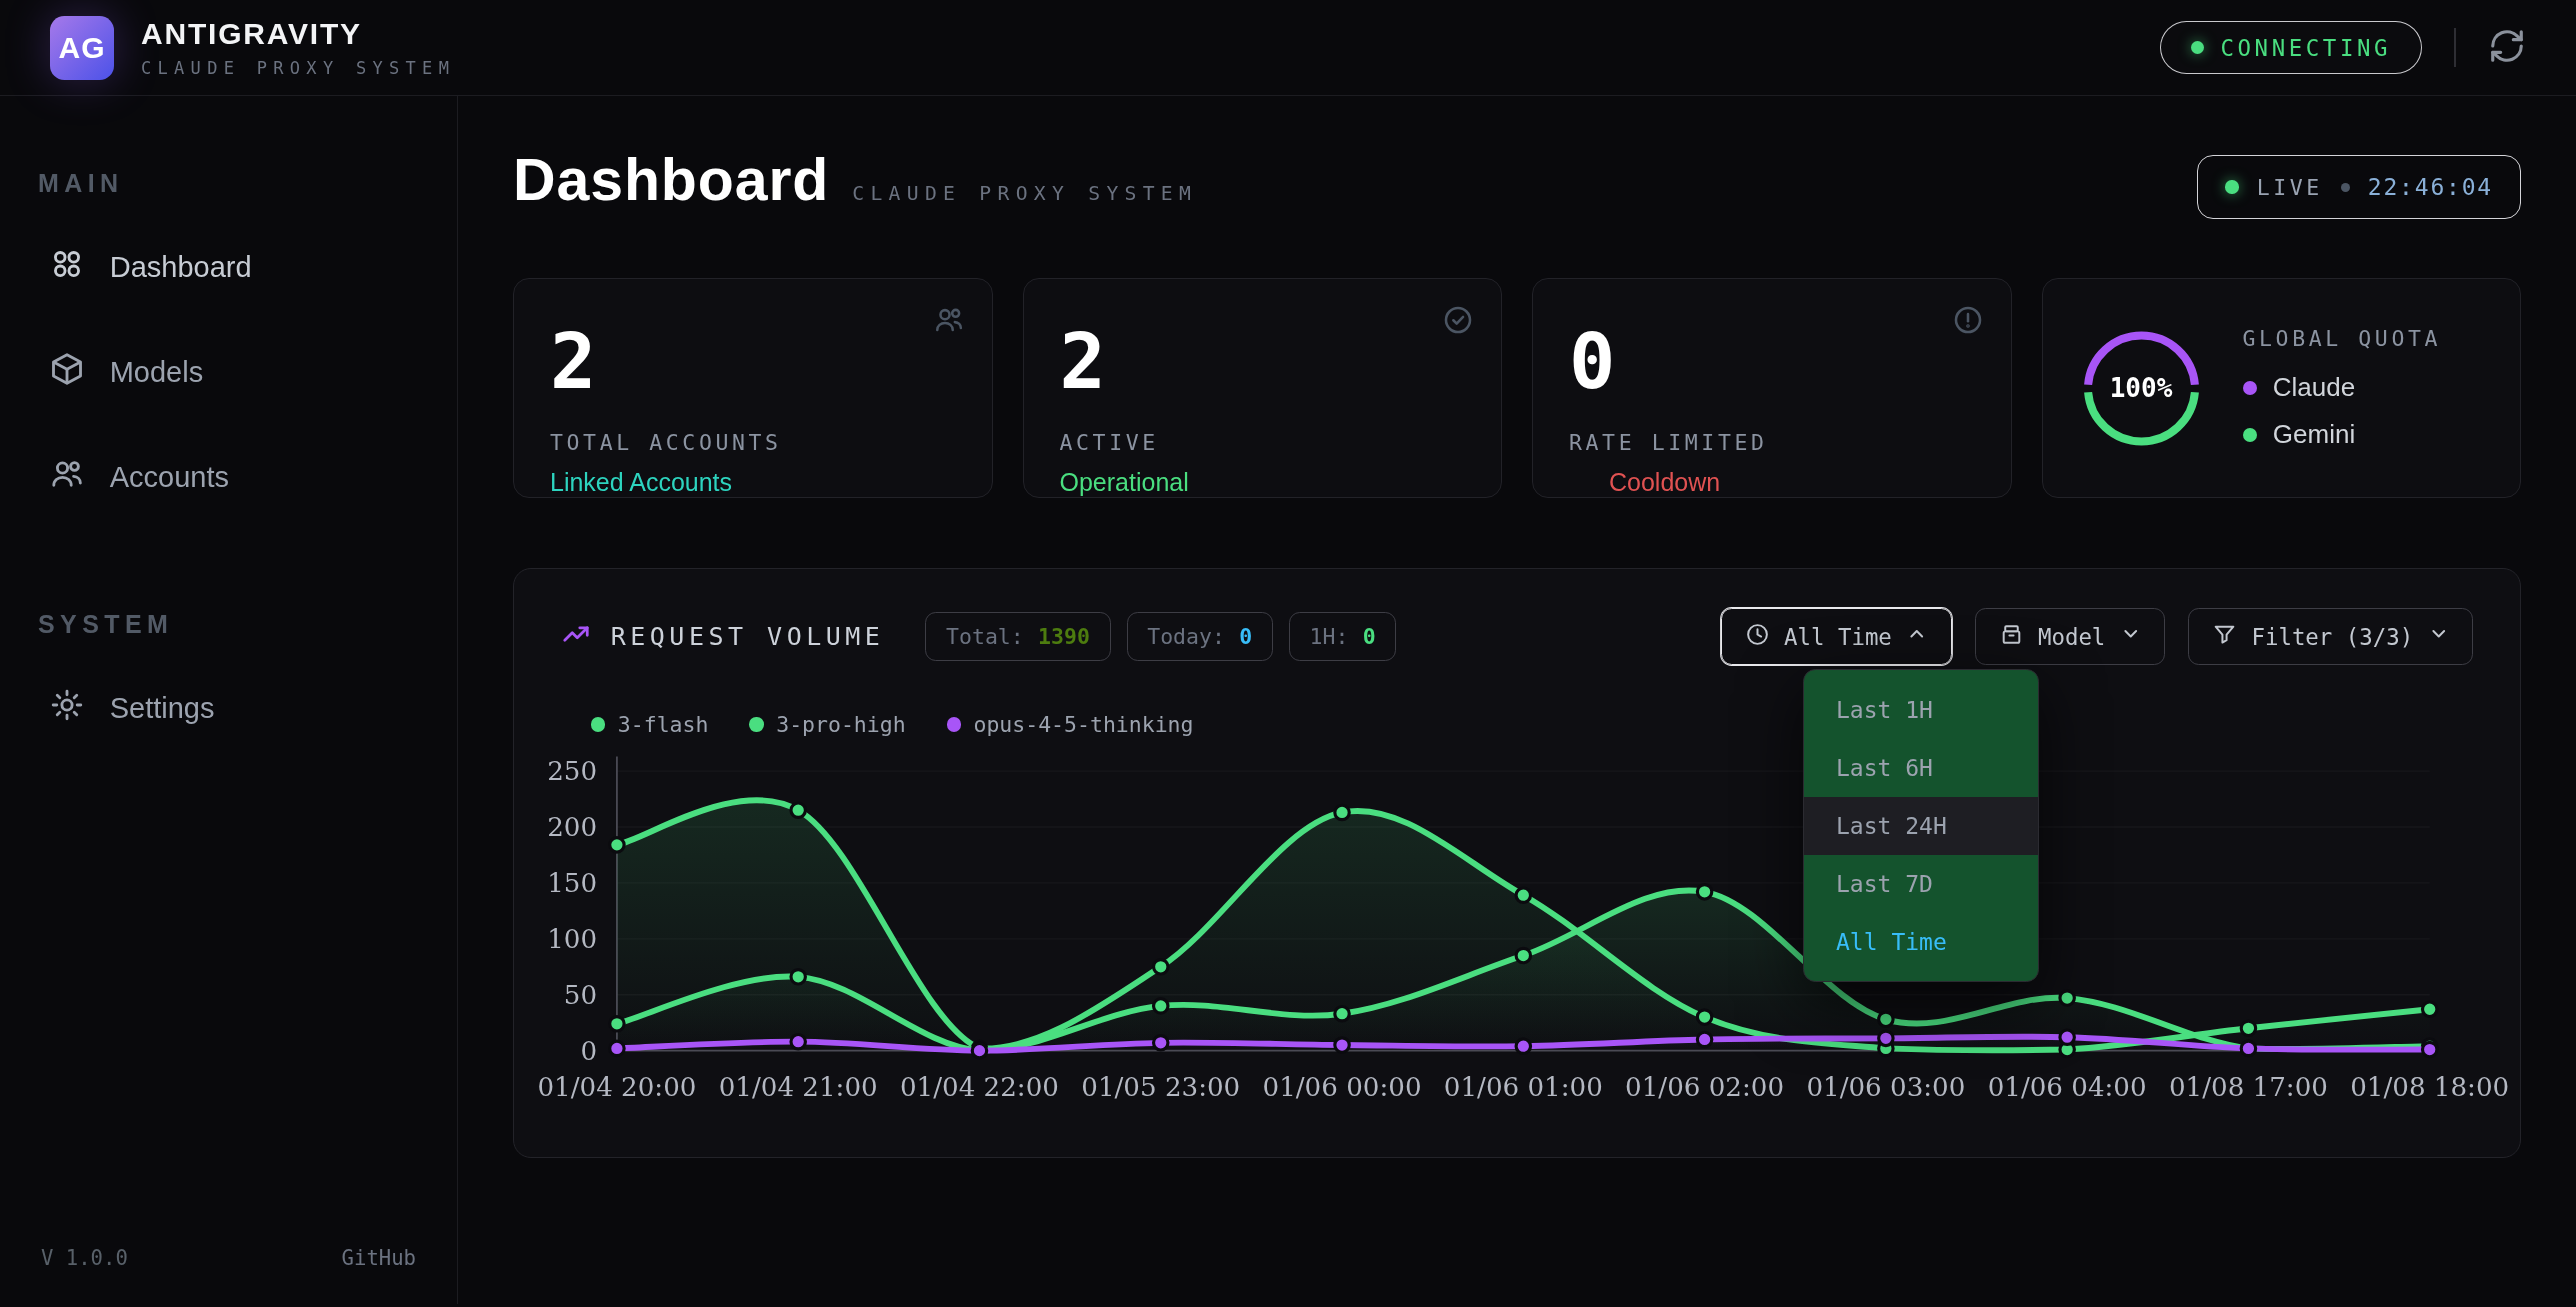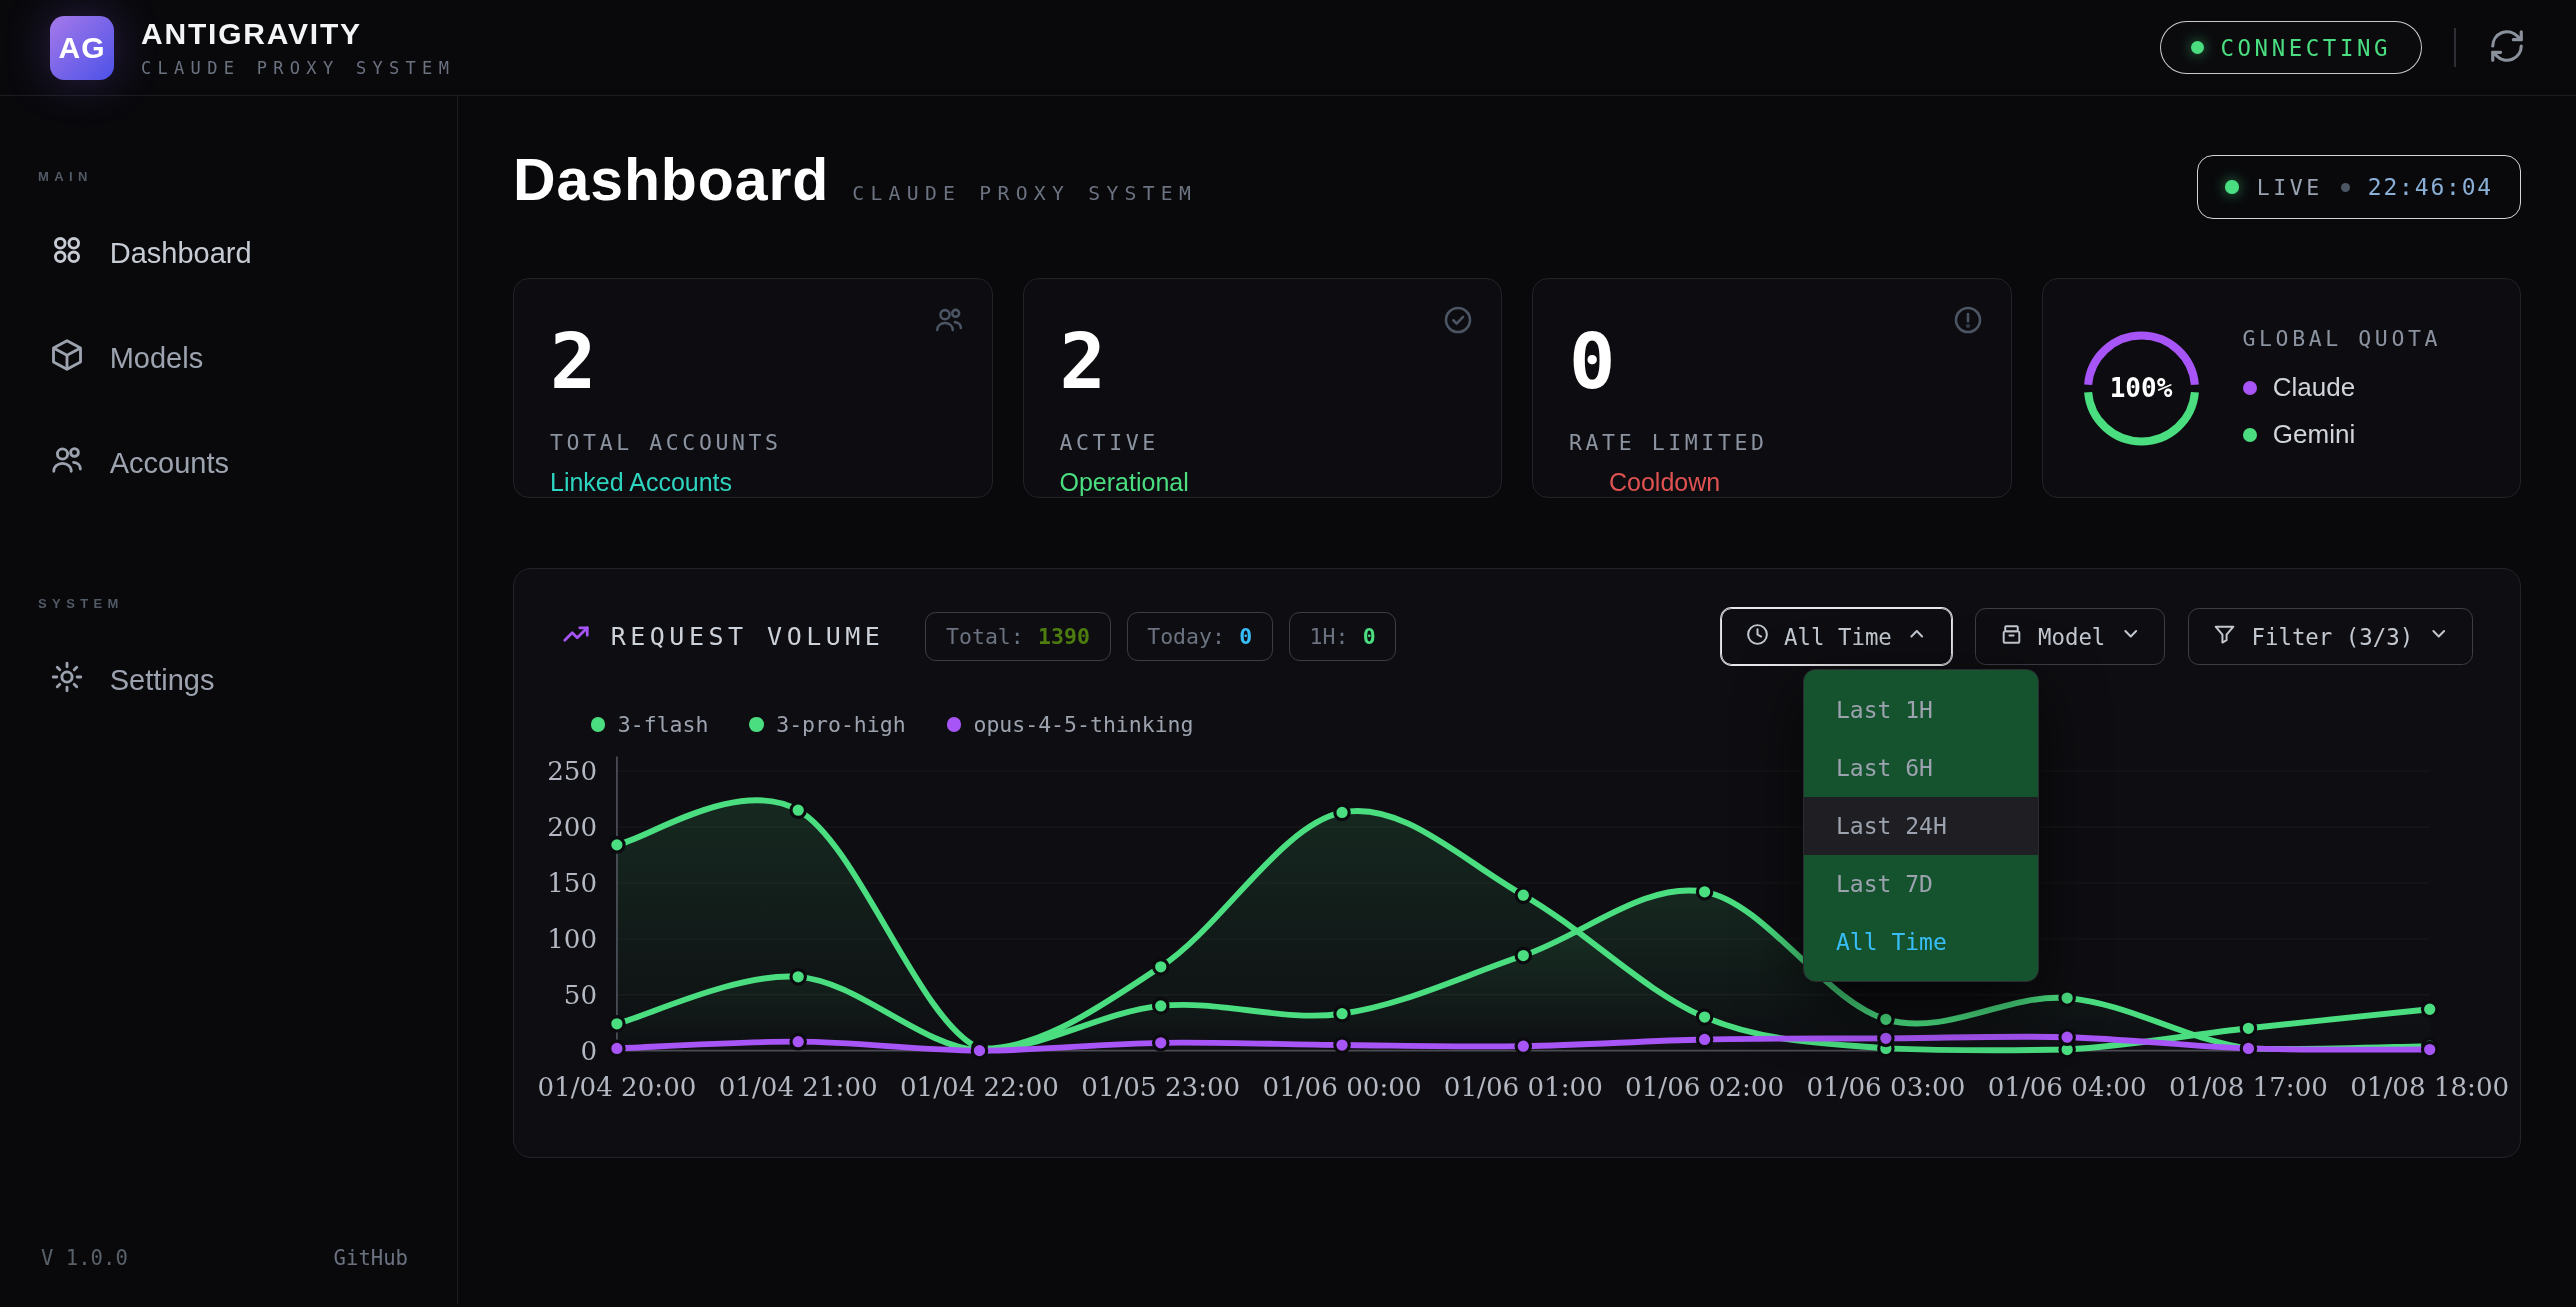--- a/index.html
+++ b/index.html
@@ -20,27 +20,27 @@
           border-radius:894px; padding:12.5px 30px; background:rgba(255,255,255,.01); }
   .dot { width:13.4px; height:13.4px; border-radius:50%; }
   .dot-green { background:#4ade80; box-shadow:0 0 12.5px rgba(74,222,128,.6); }
   .connecting-text { font-family:"DejaVu Sans Mono",monospace; font-size:22.4px; color:#4ade80; letter-spacing:3.6px; }
   .vdiv { width:1.8px; height:39px; background:#2e2e34; }
   .icon-btn { background:none; border:none; cursor:pointer; color:#8b919c; display:flex; }
 
   
   .app-body { display:flex; height:1208px; }
   .sidebar { width:458px; border-right:1.8px solid #1c1c21; position:relative; padding:55px 29px; flex-shrink:0; }
-  .side-section { font-size:13px; font-weight:bold; letter-spacing:5.4px; color:#525a66; margin:18px 0 25px 9px; }
+  .side-section { font-size:25px; font-weight:bold; letter-spacing:5.4px; color:#525a66; margin:18px 0 25px 9px; }
   .side-item { display:flex; align-items:center; gap:25px; padding:23px 19.7px; border-radius:10.7px;
                color:#9ca3af; font-size:29px; cursor:pointer; margin-bottom:16px; }
   .side-item.active { color:#c7ccd4; }
   .side-item svg { flex-shrink:0; }
   .side-gap { height:54px; }
-  .side-footer { position:absolute; bottom:34px; left:0; right:8px; display:flex; justify-content:space-between;
+  .side-footer { position:absolute; bottom:34px; left:0; right:0; display:flex; justify-content:space-between;
                  padding:0 41px; font-family:"DejaVu Sans Mono",monospace; font-size:20.6px; color:#586069; }
   .side-footer a { color:#6b7280; text-decoration:none; cursor:pointer; }
 
   .main { flex:1; padding:50px 55px 0 55px; }
 
   
   .title-row { display:flex; justify-content:space-between; align-items:flex-start; }
   .title-group { display:flex; align-items:baseline; gap:23px; }
   .page-title { font-size:59px; font-weight:bold; color:#ffffff; letter-spacing:0.9px; }
   .page-sub { font-family:"DejaVu Sans Mono",monospace; font-size:19.7px; color:#6b7280; letter-spacing:6.3px; }

